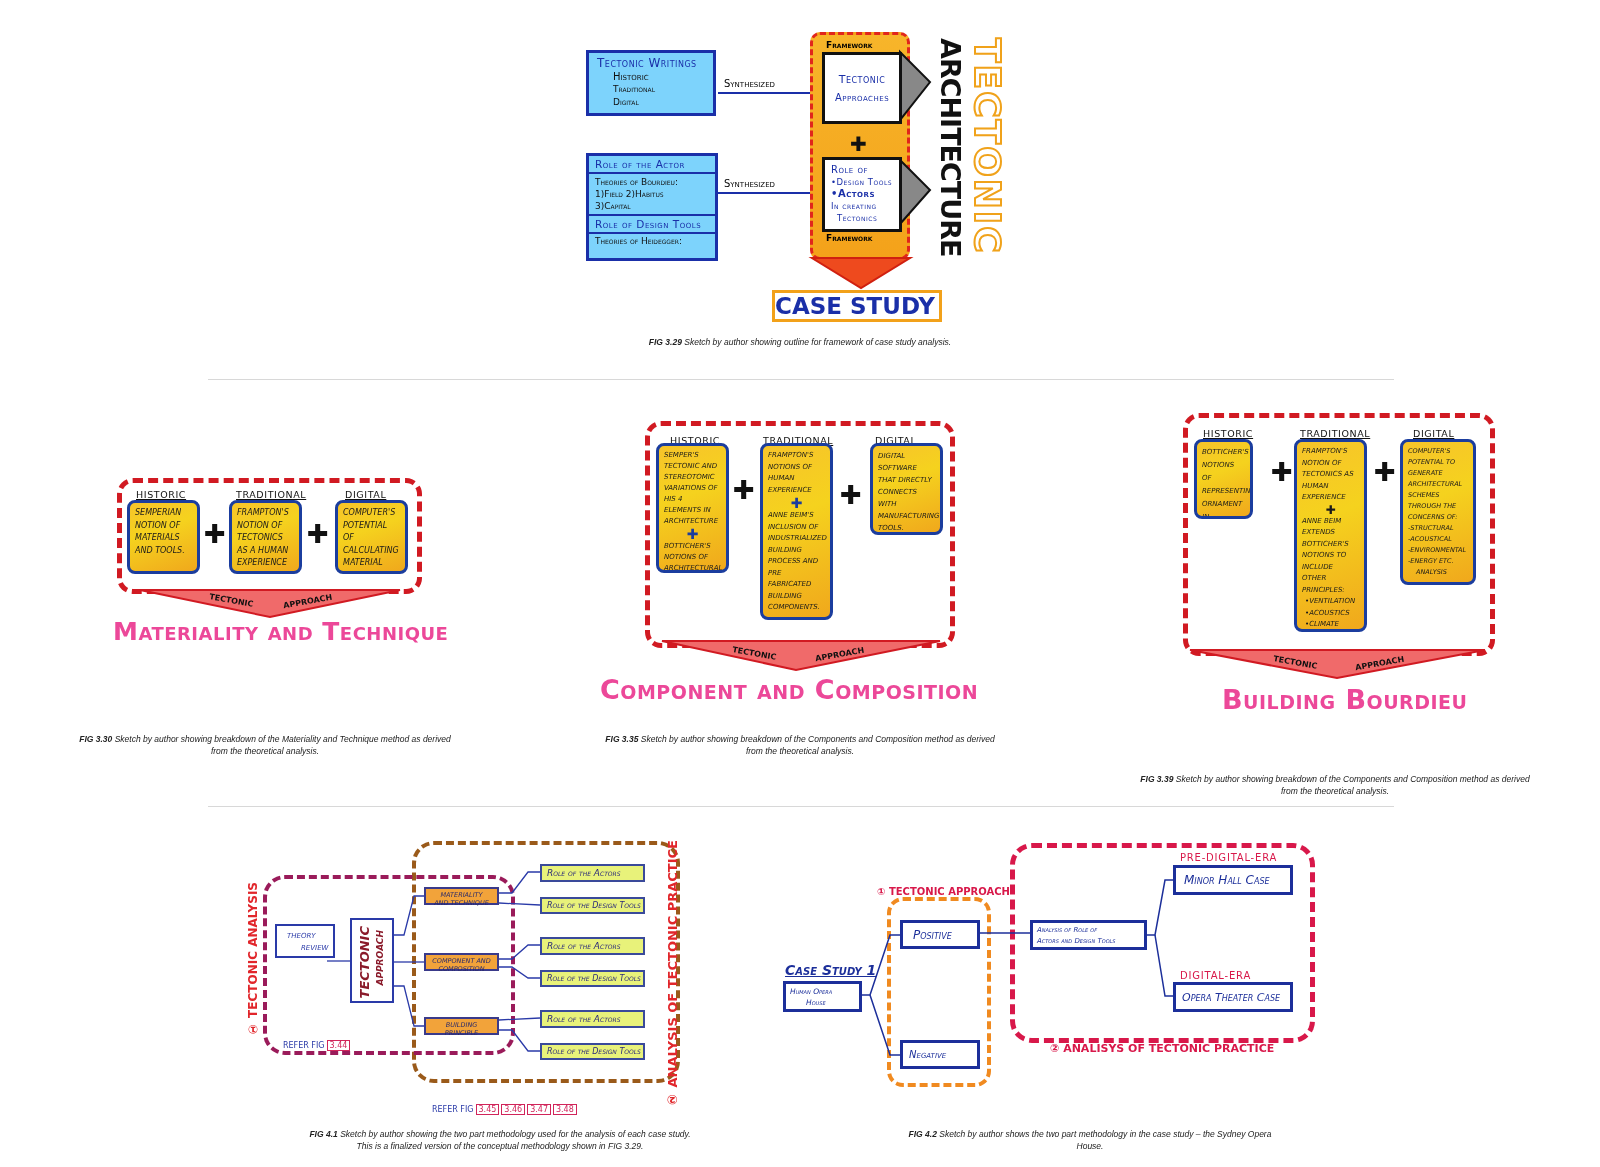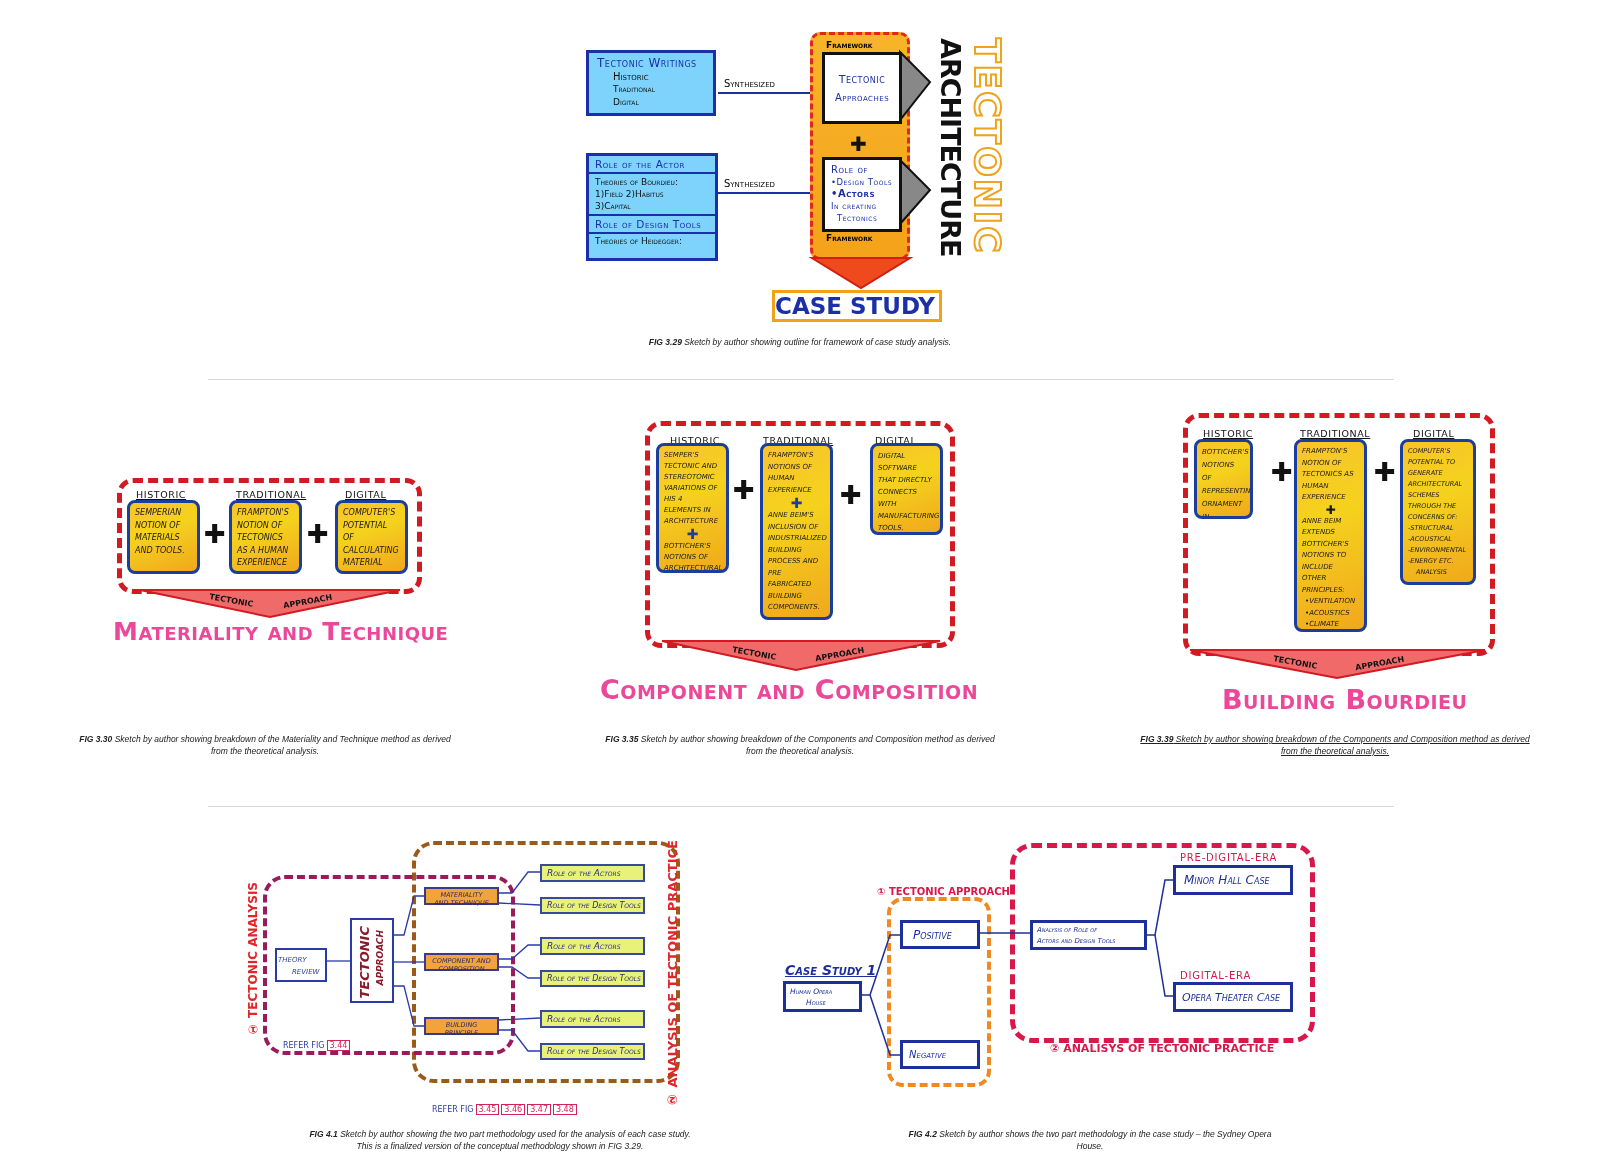--- a/index.html
+++ b/index.html
@@ -188,34 +188,34 @@
     <div>-Environmental</div>
     <div>-Energy Etc.</div>
     <div style="padding-left:8px;">Analysis</div>
   </div>
   <svg class="lines" width="1600" height="1167">
     <polygon points="1190,650 1485,650 1337,678" fill="#f06a6a" stroke="#d11a22" stroke-width="2"></polygon>
   </svg>
   <div class="tri-label" style="left:1273px; top:658px; transform:rotate(10deg);">Tectonic</div>
   <div class="tri-label" style="left:1355px; top:659px; transform:rotate(-10deg);">Approach</div>
   <div class="method-title" style="left:1222px; top:684px; font-size:27px;">Building Bourdieu</div>
-  <div class="caption" style="left:1115px; top:733px; width:440px;text-decoration:underline;">
+  <div class="caption" style="left:1115px; top:773px; width:440px;">
     <b>FIG 3.39</b><span> Sketch by author showing breakdown of the Components and Composition method as derived</span><br><span>from the theoretical analysis.</span>
   </div>
 </section>
 
 <div class="rule" style="left:208px; top:806px; width:1186px;"></div>
 
 <section>
   <div class="brown-frame" style="left:412px; top:841px; width:268px; height:242px;"></div>
   <div class="mag-frame" style="left:263px; top:875px; width:252px; height:180px;"></div>
   <div class="vert-text" style="left:246px; top:882px; transform:rotate(180deg); font-size:12px; color:#e1262b; white-space:nowrap;">① TECTONIC ANALYSIS</div>
   <div class="vert-text" style="left:665px; top:840px; transform:rotate(180deg); font-size:13px; color:#e1262b; white-space:nowrap;">② ANALYSIS OF TECTONIC PRACTICE</div>
 
-  <div class="thin-blue" style="left:275px; top:948px; width:52px; height:34px; padding:4px 1px; line-height:12px; font-size:7px;">
+  <div class="thin-blue" style="left:275px; top:924px; width:60px; height:34px; padding:4px 10px; line-height:12px; font-size:7px;">
     <div>Theory</div>
     <div style="padding-left:14px;">Review</div>
   </div>
   <div class="thin-blue" style="left:350px; top:918px; width:44px; height:85px;">
     <div class="vert-text" style="left:5px; top:6px; transform:rotate(180deg); font-size:13px; color:#8a1a2a;">TECTONIC</div>
     <div class="vert-text" style="left:23px; top:10px; transform:rotate(180deg); font-size:9px; color:#8a1a2a;">APPROACH</div>
   </div>
 
   <div class="orange-box" style="left:424px; top:887px; width:75px; height:18px;">
     <div>Materiality</div>

